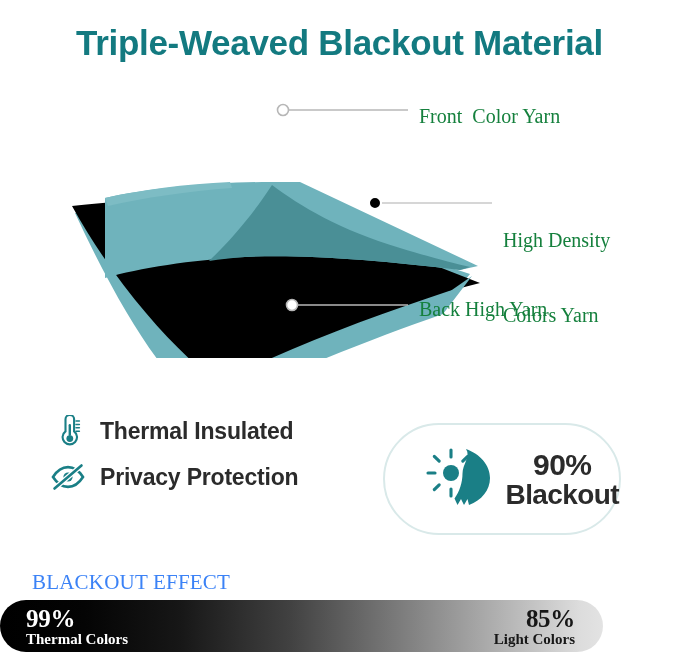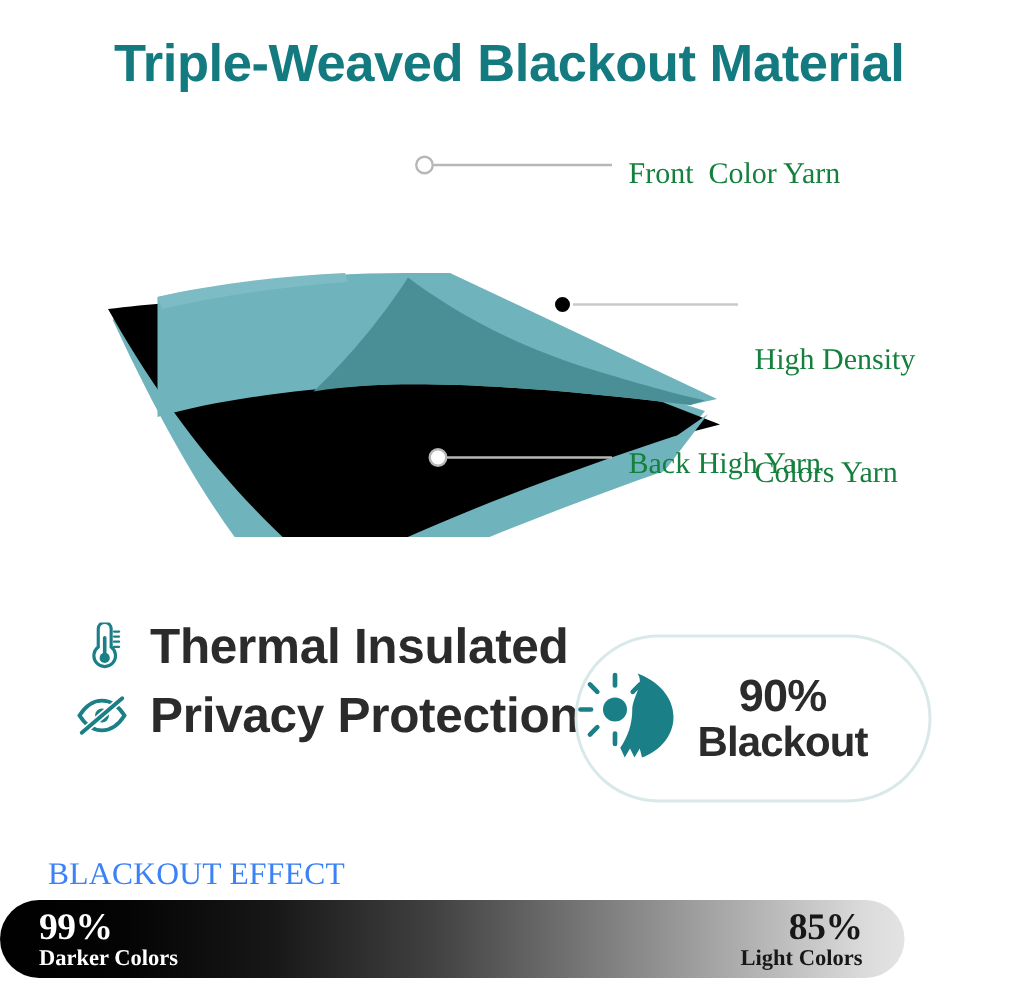--- a/index.html
+++ b/index.html
@@ -71,40 +71,40 @@
     width: 40px;
     height: 38px;
     flex: 0 0 40px;
     display: flex;
     align-items: center;
     justify-content: center;
   }
   .feature-text {
     font-family: "Liberation Sans", sans-serif;
     font-weight: bold;
-    font-size: 33px;
+    font-size: 23px;
     color: #2b2b2b;
     margin-left: 12px;
     white-space: nowrap;
     letter-spacing: -0.2px;
   }
 
   
   .badge {
     position: absolute;
     left: 383px;
     top: 423px;
     width: 238px;
     height: 112px;
     border: 2px solid #d9e9e9;
     border-radius: 56px;
     background: #ffffff;
     display: flex;
     align-items: center;
-    justify-content: flex-start;
+    justify-content: flex-end;
     box-sizing: border-box;
   }
   .badge-icon {
     width: 74px;
     height: 66px;
     flex: 0 0 74px;
     margin-right: 6px;
   }
   .badge-textblock {
     text-align: center;
@@ -277,19 +277,19 @@
     <div class="badge-pct">90%</div>
     <div class="badge-word">Blackout</div>
   </span>
 </div>
 
 <div class="effect-heading">BLACKOUT EFFECT</div>
 
 <div class="effect-bar">
   <div class="effect-end left">
     <div class="effect-pct">99%</div>
-    <div class="effect-sub">Darker Colors</div>
+    <div class="effect-sub">Thermal Colors</div>
   </div>
   <div class="effect-end right">
     <div class="effect-pct">85%</div>
     <div class="effect-sub">Light Colors</div>
   </div>
 </div>
 
 </body></html>

